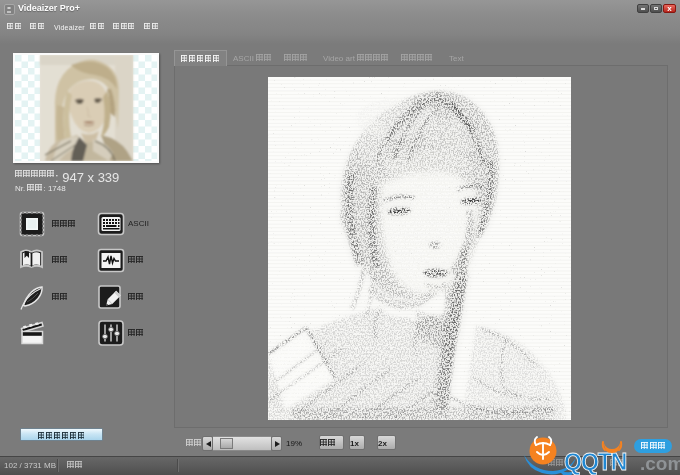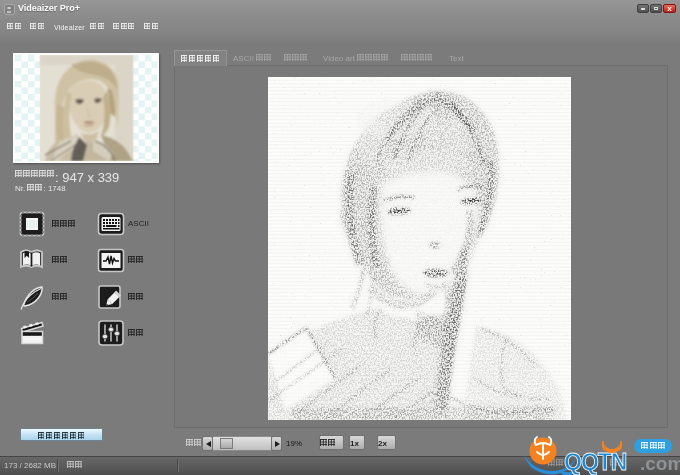--- a/index.html
+++ b/index.html
@@ -365,21 +365,21 @@
       <div style="position:absolute;left:3px;top:4px;width:0;height:0;border-left:5px solid #1d1d1d;border-top:3px solid transparent;border-bottom:3px solid transparent"></div>
     </div>
   <span id="pct">19%</span>
   <div class="sbtn" id="bfit"><span class="zh z7" style="color:#1d1d1d"><b></b><b></b></span></div>
   <div class="sbtn" id="b1x">1x</div>
   <div class="sbtn" id="b2x">2x</div>
 
   <div id="statusbar"></div>
   <div style="position:absolute;left:57px;top:459px;width:1px;height:13px;background:#4b4b4b;box-shadow:1px 0 0 #6e6e6e"></div>
   <div style="position:absolute;left:177px;top:459px;width:1px;height:13px;background:#4b4b4b;box-shadow:1px 0 0 #6e6e6e"></div>
-  <span id="stA">173 / 2682 MB</span>
+  <span id="stA">102 / 3731 MB</span>
   <span id="stB" class="zh z7"><b></b><b></b></span>
   <span id="stC" class="zh z7"><b></b><b></b></span>
   <span id="stD" class="zh z7"><b></b><b></b></span>
 
   <div id="wmk">
   <svg width="160" height="45">
 
     <path d="M4 25 Q8 39 22 43 Q36 47 47 40 Q54 35 56 27 Q50 40 33 41 Q14 41 4 25 Z" fill="#2a8fd8"></path>
     <path d="M40 41 Q50 44 58 40 Q54 45 47 46 Q42 46 40 41 Z" fill="#2a8fd8"></path>
 

